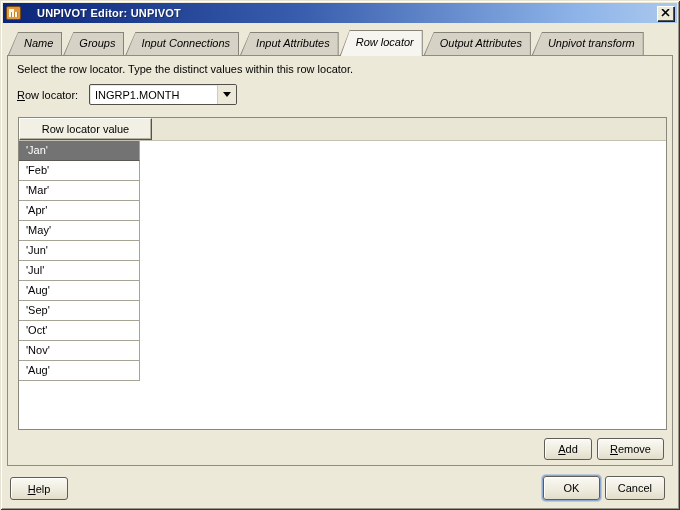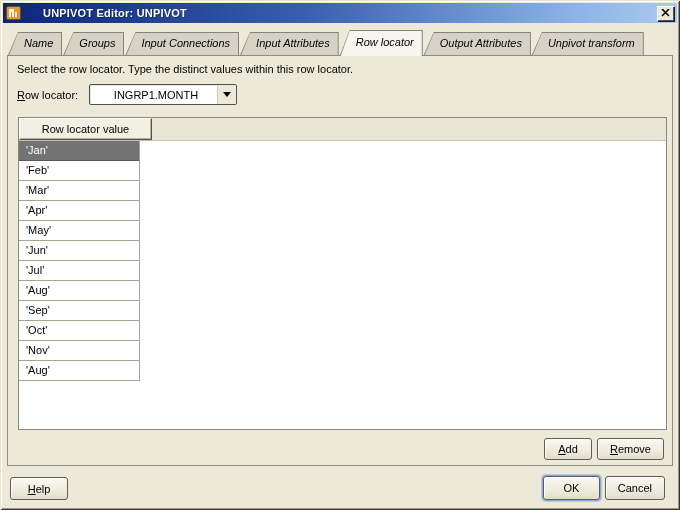--- a/index.html
+++ b/index.html
@@ -18,21 +18,21 @@
     background:linear-gradient(to right,#0b2579,#3a5fae 45%,#8db3e8 85%,#abc9ee);
     display:flex; align-items:center; padding:0 3px;
   }
   .app-icon {
     width:15px; height:14px; background:#e09a3c; border:1px solid #7a4a12;
     border-radius:2px; position:relative; flex:0 0 auto;
   }
   .app-icon::before { content:""; position:absolute; left:2px; top:2px; width:5px; height:3px; background:#fff7e8; }
   .app-icon::after  { content:""; position:absolute; left:2px; bottom:2px; width:9px; height:5px;
     background:repeating-linear-gradient(to right,#fff7e8 0 2px,#c97f24 2px 3px); }
-  .title-text { color:#fff; font-weight:bold; margin-left:22px; letter-spacing:.2px;
+  .title-text { color:#fff; font-weight:bold; margin-left:16px; letter-spacing:.2px;
     text-shadow:1px 1px 0 rgba(0,0,0,.35); white-space:nowrap; }
   .close-btn {
     margin-left:auto; width:17px; height:15px; background:#ece9d8; border:0; padding:0;
     box-shadow: inset 1px 1px 0 #ffffff, inset -1px -1px 0 #55534b, 1px 1px 0 #1c1c38;
     display:flex; align-items:center; justify-content:center; cursor:default;
   }
 
   
   .tabstrip { position:absolute; left:8px; top:32px; height:23px; display:flex; z-index:3; }
   .tab { position:relative; height:23px; margin-right:1px; cursor:default;font-style:italic; }
@@ -54,21 +54,21 @@
   .rowloc-label { position:absolute; left:9px; top:33px; }
   .mn { display:inline-block; }
   .mn::first-letter { text-decoration:underline; }
 
   .combo {
     position:absolute; left:81px; top:28px; width:148px; height:21px;
     background:#fff; border:1px solid #51504a; border-radius:2px;
     display:flex; align-items:center; cursor:default;
     box-shadow: inset 1px 1px 0 #e8e8e4;
   }
-  .combo-value { padding-left:5px; flex:1; white-space:nowrap; overflow:hidden;text-align:center; }
+  .combo-value { padding-left:5px; flex:1; white-space:nowrap; overflow:hidden; }
   .combo-arrow-zone { width:19px; height:100%; background:#ece9d8; border-left:1px solid #cfccbe;
     display:flex; align-items:center; justify-content:center; border-radius:0 1px 1px 0; }
   .combo-arrow { width:0; height:0; border-left:4px solid transparent; border-right:4px solid transparent;
     border-top:5px solid #000; }
 
   
   .rl-table {
     position:absolute; left:10px; top:61px; width:649px; height:313px;
     background:#fff; border:1px solid #8a887c;
   }

